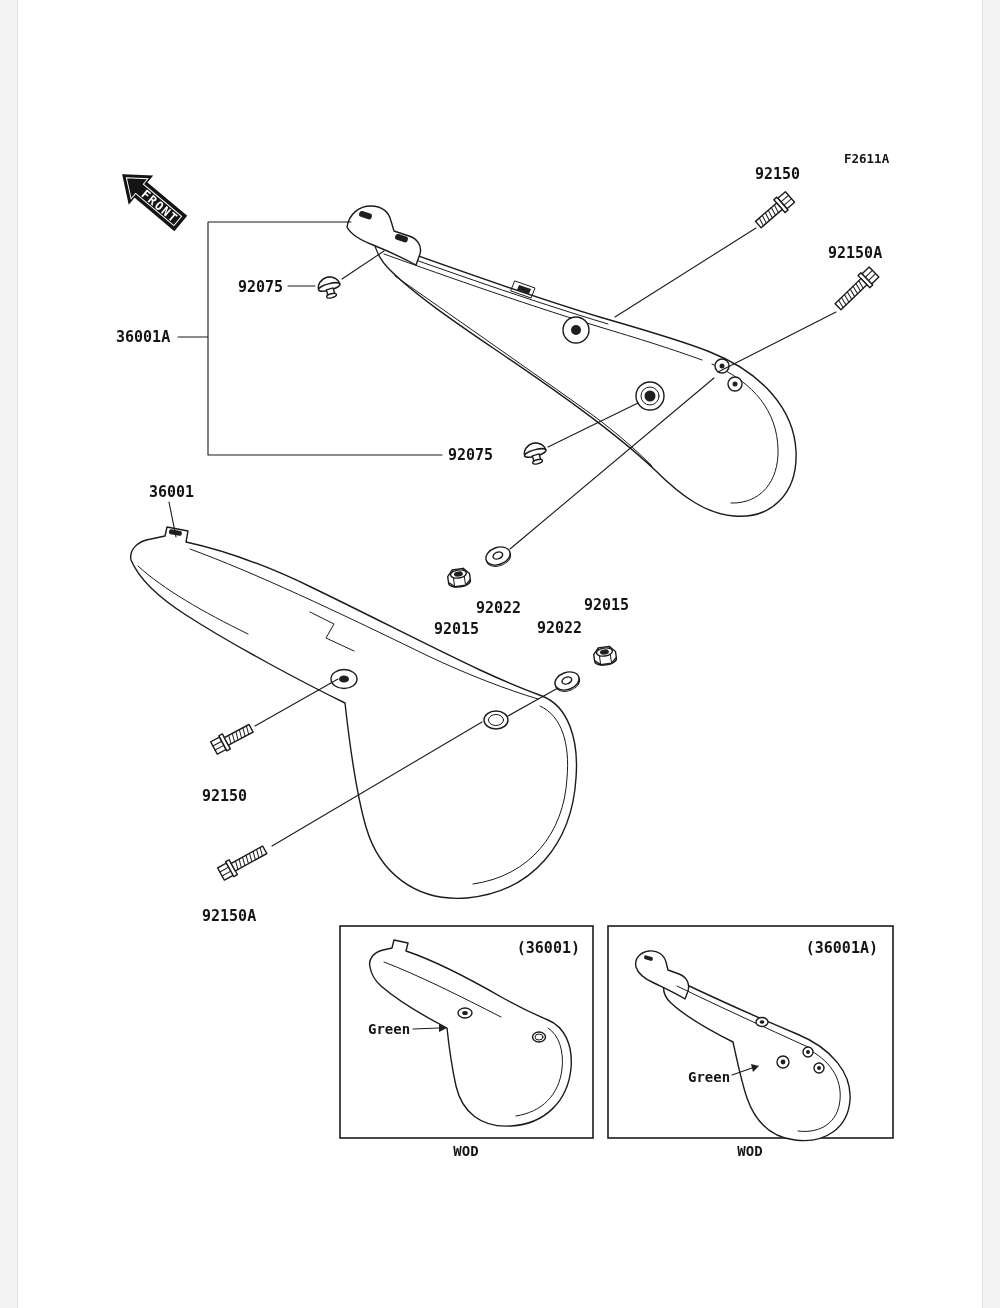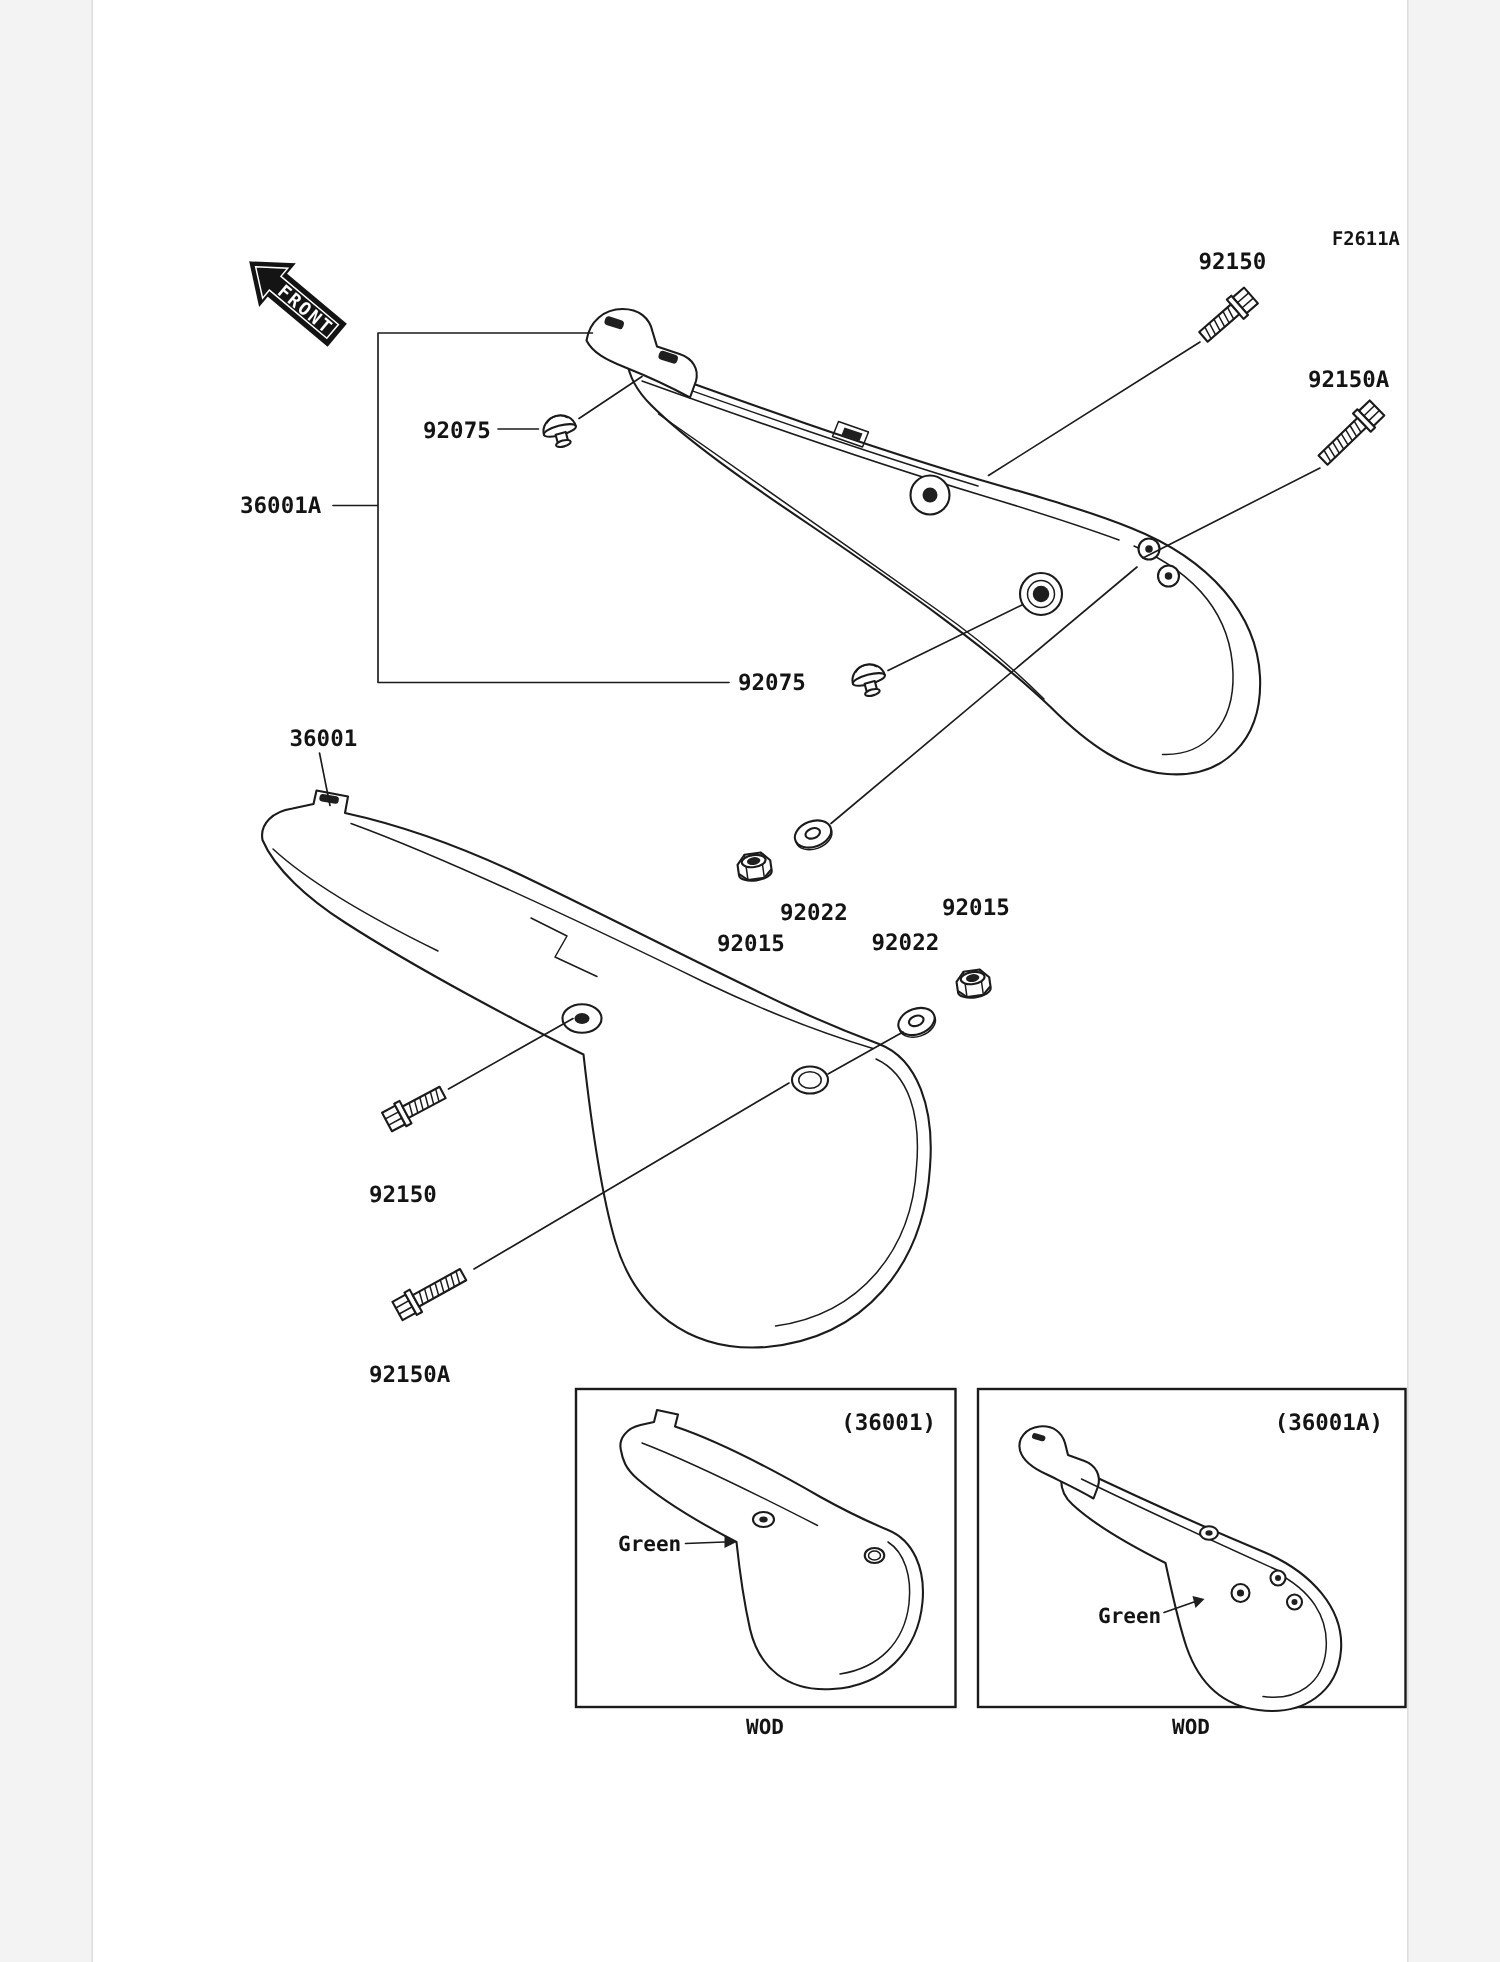--- a/index.html
+++ b/index.html
@@ -1,18 +1,18 @@
 <!DOCTYPE html>
 <html><head>
 <meta charset="utf-8">
 <style>
   html,body{margin:0;padding:0;background:#f3f3f3;}
   .page{
     position:relative;
-    width:876px;height:1308px;
+    width:964px;height:1308px;
     margin:0 auto;
     background:#ffffff;
     outline:1px solid #dcdcdc;
     font-family:"DejaVu Sans Mono", monospace;
   }
   svg{display:block;}
   .part{fill:#ffffff;stroke:#1b1b1b;stroke-width:1.4;stroke-linejoin:round;}
   .partthin{fill:none;stroke:#1b1b1b;stroke-width:1;stroke-linejoin:round;stroke-linecap:round;}
   .leader{fill:none;stroke:#1b1b1b;stroke-width:1.1;stroke-linecap:round;}
   .dark{fill:#1f1f1f;stroke:none;}

